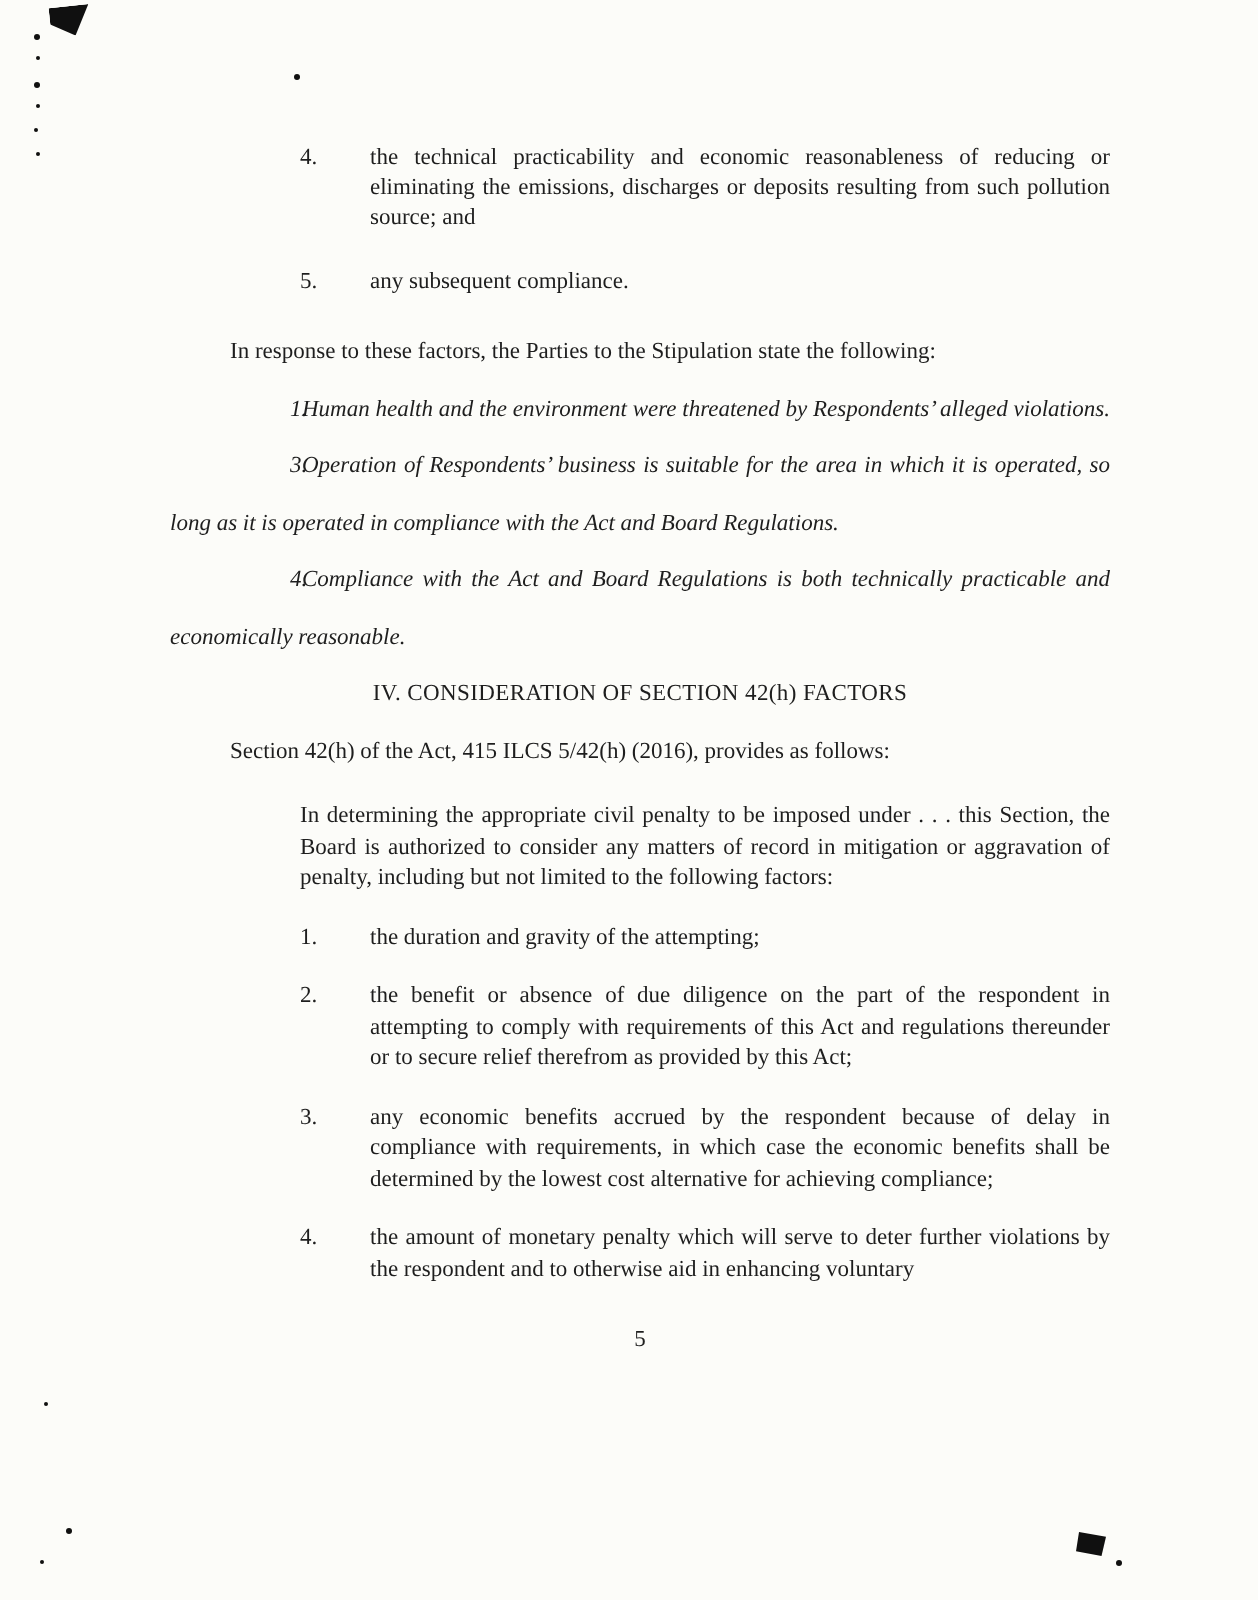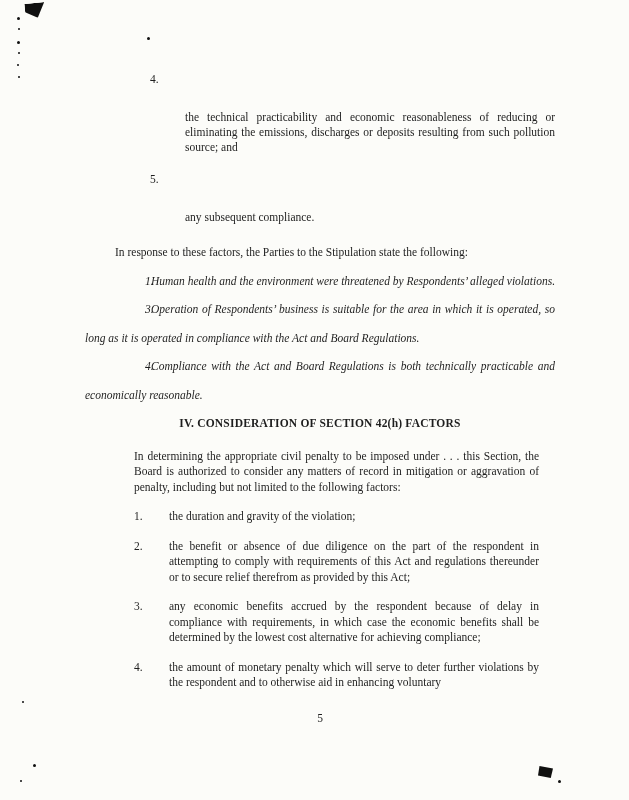--- a/index.html
+++ b/index.html
@@ -22,37 +22,37 @@
     font-size: 11.5px;
   }
   
   .sub-item {
     display: flex;
     margin-left: 65px;
     margin-bottom: 17px;
     line-height: 15px;
   }
   .sub-item .num { flex: 0 0 35px; }
-  .sub-item .txt { flex: 1; text-align: justify; margin-top: 38px; }
+  .sub-item .txt { flex: 1; text-align: justify; }
 
   
   .ds { line-height: 28.5px; }
   .para-indent { text-indent: 30px; text-align: justify; }
   .finding { text-indent: 30px; text-align: justify; font-style: italic; }
   .fnum { display: inline-block; width: 36px; }
 
   .heading {
     text-align: center;
-    font-weight: bold;
+    font-weight: normal;
     letter-spacing: 0.2px;
   }
 
   
   .quote {
-    margin-left: 49px;
+    margin-left: 65px;
     width: 405px;
     margin-top: 11px;
   }
   .quote-intro {
     line-height: 15.5px;
     text-align: justify;
   }
   .qitem {
     display: flex;
     margin-top: 14px;
@@ -115,28 +115,29 @@
       <p class="finding"><span class="fnum">1.</span><span>Human health and the environment were threatened by Respondents’ alleged violations.</span></p>
 
 
       <p class="finding"><span class="fnum">3.</span><span>Operation of Respondents’ business is suitable for the area in which it is operated, so long as it is operated in compliance with the Act and Board Regulations.</span></p>
 
       <p class="finding"><span class="fnum">4.</span><span>Compliance with the Act and Board Regulations is both technically practicable and economically reasonable.</span></p>
 
 
       <p class="heading">IV. CONSIDERATION OF SECTION 42(h) FACTORS</p>
 
+      <p class="para-indent">Section 42(h) of the Act, 415 ILCS 5/42(h) (2016), provides as follows:</p>
     </div>
 
     <div class="quote">
       <p class="quote-intro">In determining the appropriate civil penalty to be imposed under . . . this Section, the Board is authorized to consider any matters of record in mitigation or aggravation of penalty, including but not limited to the following factors:</p>
 
       <div class="qitem">
         <span class="num">1.</span>
-        <span class="txt">the duration and gravity of the violation;</span>
+        <span class="txt">the duration and gravity of the attempting;</span>
       </div>
       <div class="qitem">
         <span class="num">2.</span>
         <span class="txt">the benefit or absence of due diligence on the part of the respondent in attempting to comply with requirements of this Act and regulations thereunder or to secure relief therefrom as provided by this Act;</span>
       </div>
       <div class="qitem">
         <span class="num">3.</span>
         <span class="txt">any economic benefits accrued by the respondent because of delay in compliance with requirements, in which case the economic benefits shall be determined by the lowest cost alternative for achieving compliance;</span>
       </div>
       <div class="qitem">

